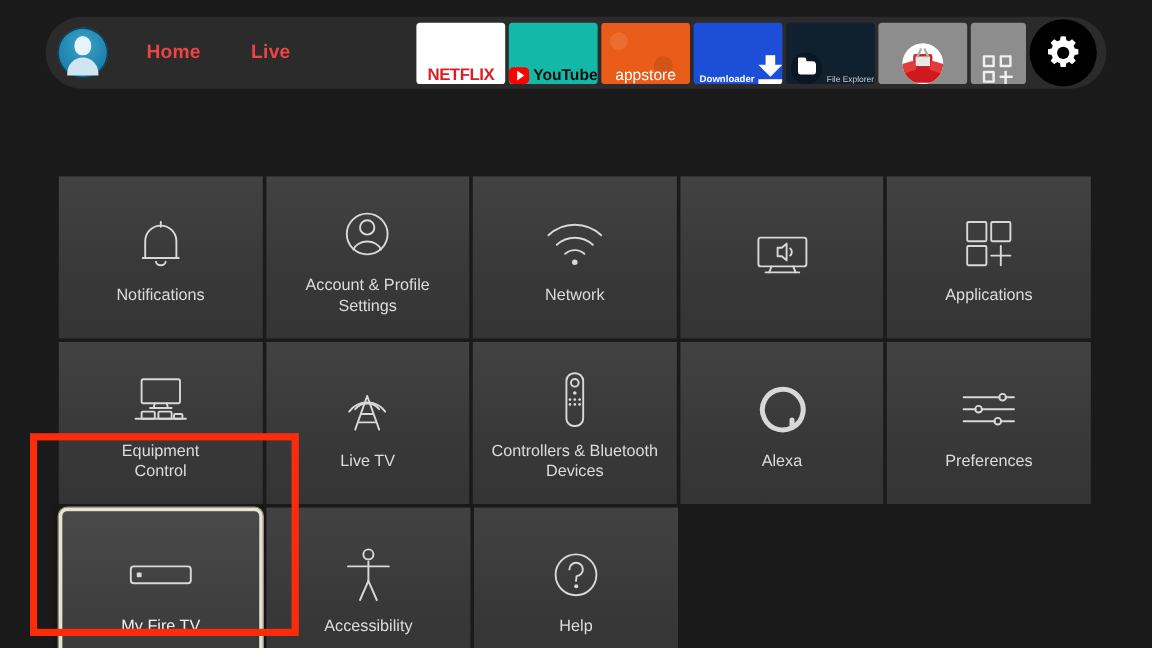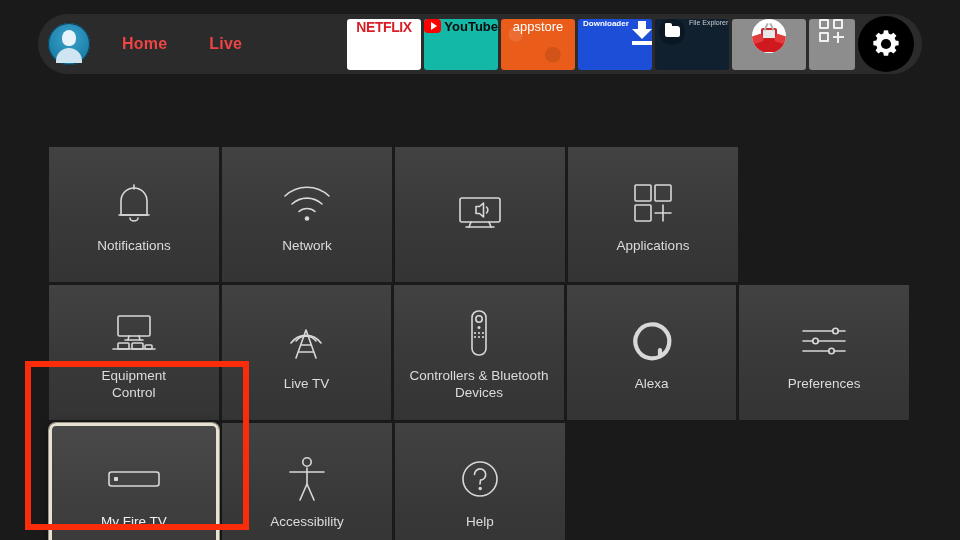--- a/index.html
+++ b/index.html
@@ -38,21 +38,21 @@
   }
   .navlinks { display: flex; align-items: center; margin-left: 32px; }
   .navlink {
     color: #ef4444; font-size: 16px; font-weight: bold;
     margin-right: 42px; letter-spacing: .2px; white-space: nowrap;
   }
   .approw { display: flex; align-items: center; margin-left: auto; margin-right: 8px; }
   .apptile {
     width: 74px; height: 51px; margin-right: 3px;
     border-radius: 3px; overflow: hidden;
-    display: flex; align-items: flex-start; justify-content: center;
+    display: flex; align-items: flex-end; justify-content: center;
     position: relative; flex: 0 0 auto;
   }
   .t-netflix { background: #fff; }
   .t-netflix .lbl { color: #d81f26; font-size: 14px; font-weight: bold; letter-spacing: -.4px; font-family: "Liberation Sans", sans-serif; }
   .t-youtube { background: #14b8a6; display: flex; gap: 3px; }
   .yt-play {
     width: 20px; height: 14px; background: #ff0000; border-radius: 4px;
     display: flex; align-items: center; justify-content: center;
   }
   .yt-play::after { content: ""; border-left: 6px solid #fff; border-top: 4px solid transparent; border-bottom: 4px solid transparent; margin-left: 2px; }
@@ -207,20 +207,31 @@
           <svg width="42" height="46" viewBox="0 0 42 46">
             <path class="stroke" d="M21 5 L21 9"></path>
             <path class="stroke" d="M8 35 L8 21 A13 13 0 0 1 34 21 L34 35 Z"></path>
             <path class="stroke" d="M6 35 L36 35"></path>
             <path class="stroke" d="M17 38 a4 3 0 0 0 8 0"></path>
           </svg>
         </div>
         <div class="caption">Notifications</div>
       </div>
 
+      <div class="tile">
+        <div class="ico">
+          <svg width="48" height="48" viewBox="0 0 48 48">
+            <circle class="stroke" cx="24" cy="24" r="17"></circle>
+            <circle class="stroke" cx="24" cy="18.5" r="6"></circle>
+            <path class="stroke" d="M12.5 37 a12 9.5 0 0 1 23 0"></path>
+          </svg>
+        </div>
+        <div class="caption">Account &amp; Profile
+Settings</div>
+      </div>
 
       <div class="tile">
         <div class="ico">
           <svg width="52" height="40" viewBox="0 0 52 40">
             <path class="stroke" d="M4 13 a32 32 0 0 1 44 0"></path>
             <path class="stroke" d="M11 21 a22 22 0 0 1 30 0"></path>
             <path class="stroke" d="M18 28.5 a12 12 0 0 1 16 0"></path>
             <circle fill="#d8d8d8" cx="26" cy="35.5" r="2.3"></circle>
           </svg>
         </div>

